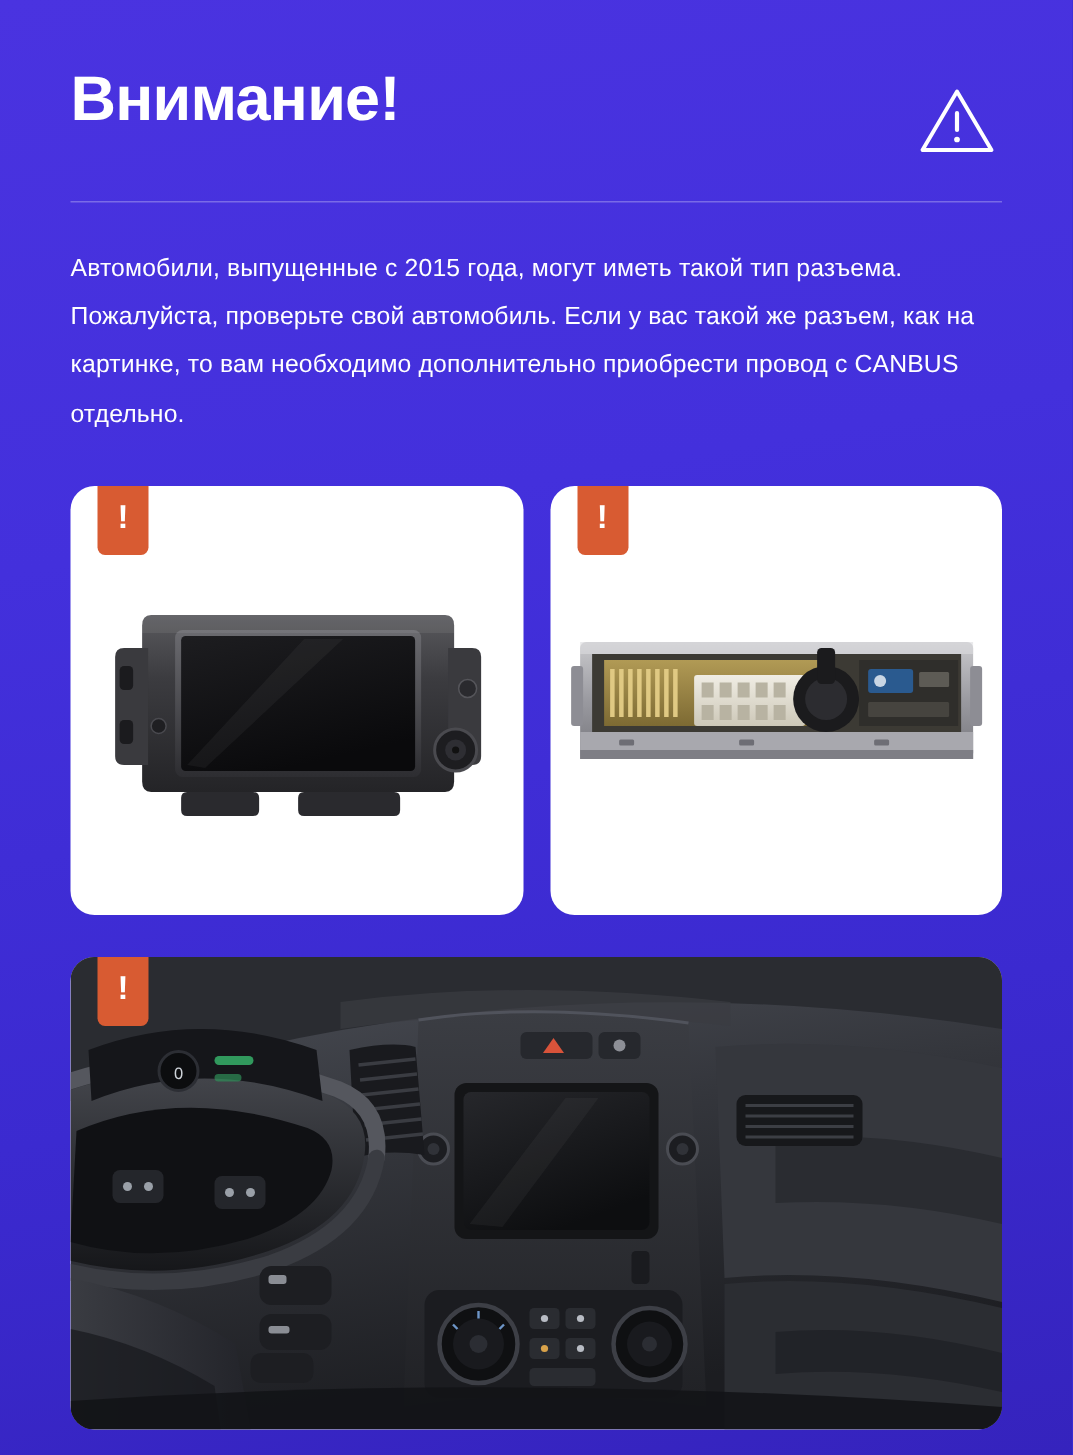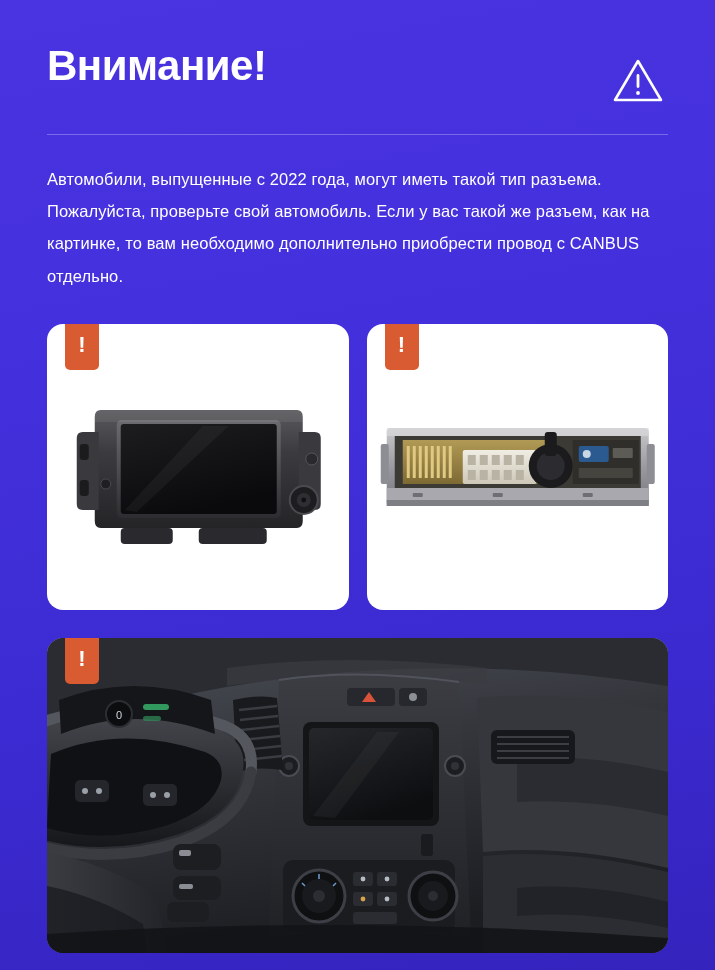--- a/index.html
+++ b/index.html
@@ -119,21 +119,21 @@
       <svg width="52" height="48" viewBox="0 0 52 48">
         <path d="M26 5 L49 44 L3 44 Z" fill="none" stroke="#ffffff" stroke-width="2.6" stroke-linejoin="round"></path>
         <rect x="24.6" y="18" width="2.8" height="14" rx="1.4" fill="#ffffff"></rect>
         <circle cx="26" cy="37" r="1.9" fill="#ffffff"></circle>
       </svg>
     </span>
   </div>
 
   <div class="divider"></div>
 
-  <p class="body-text">Автомобили, выпущенные с 2022 года, могут иметь такой тип разъема. Пожалуйста, проверьте свой автомобиль. Если у вас такой же разъем, как на картинке, то вам необходимо дополнительно приобрести провод с CANBUS отдельно.</p>
+  <p class="body-text">Автомобили, выпущенные с 2015 года, могут иметь такой тип разъема. Пожалуйста, проверьте свой автомобиль. Если у вас такой же разъем, как на картинке, то вам необходимо дополнительно приобрести провод с CANBUS отдельно.</p>
 
   <div class="cards-row">
 
     <div class="card">
       <div class="badge">!</div>
       <div class="headunit-wrap">
         <svg class="photo" viewBox="0 0 290 286" preserveAspectRatio="xMidYMid meet">
           <defs>
             <linearGradient id="hu-body" x1="0" y1="0" x2="0" y2="1">
               <stop offset="0" stop-color="#5a5a5e"></stop>

